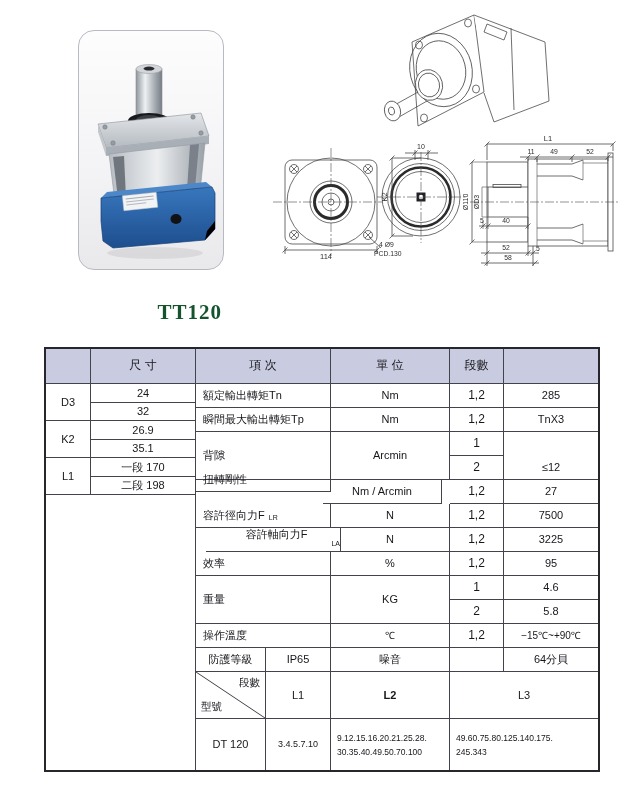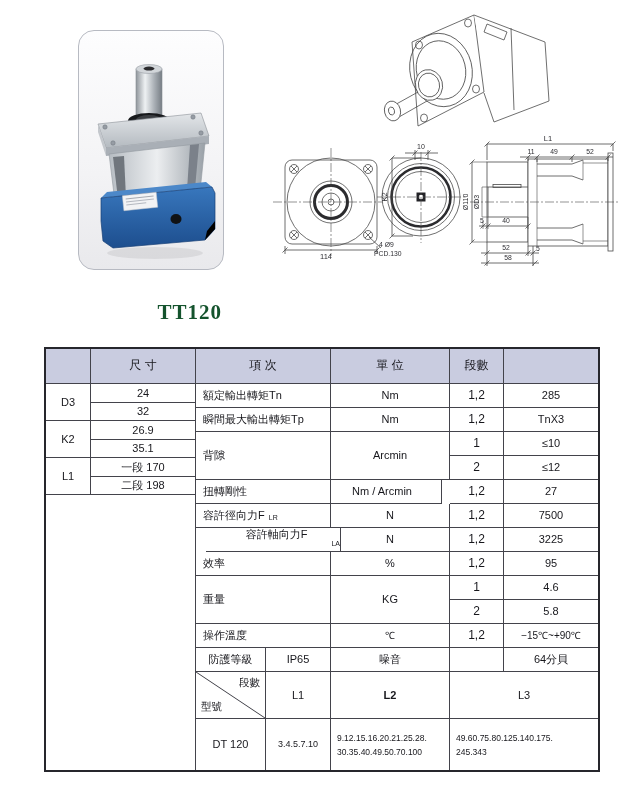--- a/index.html
+++ b/index.html
@@ -300,25 +300,24 @@
     <div class="cell nbr" style="left:458px;top:35px;width:94px;height:24px;">285</div>
 
     <div class="cell left" style="left:150px;top:59px;width:135px;height:24px;">瞬間最大輸出轉矩Tp</div>
     <div class="cell" style="left:285px;top:59px;width:119px;height:24px;">Nm</div>
     <div class="cell fs105" style="left:404px;top:59px;width:54px;height:24px;">1,2</div>
     <div class="cell nbr" style="left:458px;top:59px;width:94px;height:24px;">TnX3</div>
 
     <div class="cell left" style="left:150px;top:83px;width:135px;height:48px;">背隙</div>
     <div class="cell" style="left:285px;top:83px;width:119px;height:48px;">Arcmin</div>
     <div class="cell fs105" style="left:404px;top:83px;width:54px;height:24px;">1</div>
-    <div class="cell nbr" style="left:458px;top:83px;width:94px;height:24px;">≤10</div>
     <div class="cell fs105" style="left:404px;top:107px;width:54px;height:24px;">2</div>
     <div class="cell nbr" style="left:458px;top:107px;width:94px;height:24px;">≤12</div>
 
-    <div class="cell left" style="left:150px;top:131px;width:135px;height:24px;">扭轉剛性</div>
+    <div class="cell left" style="left:150px;top:119px;width:135px;height:24px;">扭轉剛性</div>
     <div class="cell" style="left:277px;top:131px;width:119px;height:24px;">Nm / Arcmin</div>
     <div class="cell fs105" style="left:404px;top:131px;width:54px;height:24px;">1,2</div>
     <div class="cell nbr" style="left:458px;top:131px;width:94px;height:24px;">27</div>
 
     <div class="cell left" style="left:150px;top:155px;width:135px;height:24px;">
       <span>容許徑向力F</span>
       <span class="fsub">LR</span>
     </div>
     <div class="cell" style="left:285px;top:155px;width:119px;height:24px;">N</div>
     <div class="cell fs105" style="left:404px;top:155px;width:54px;height:24px;">1,2</div>

